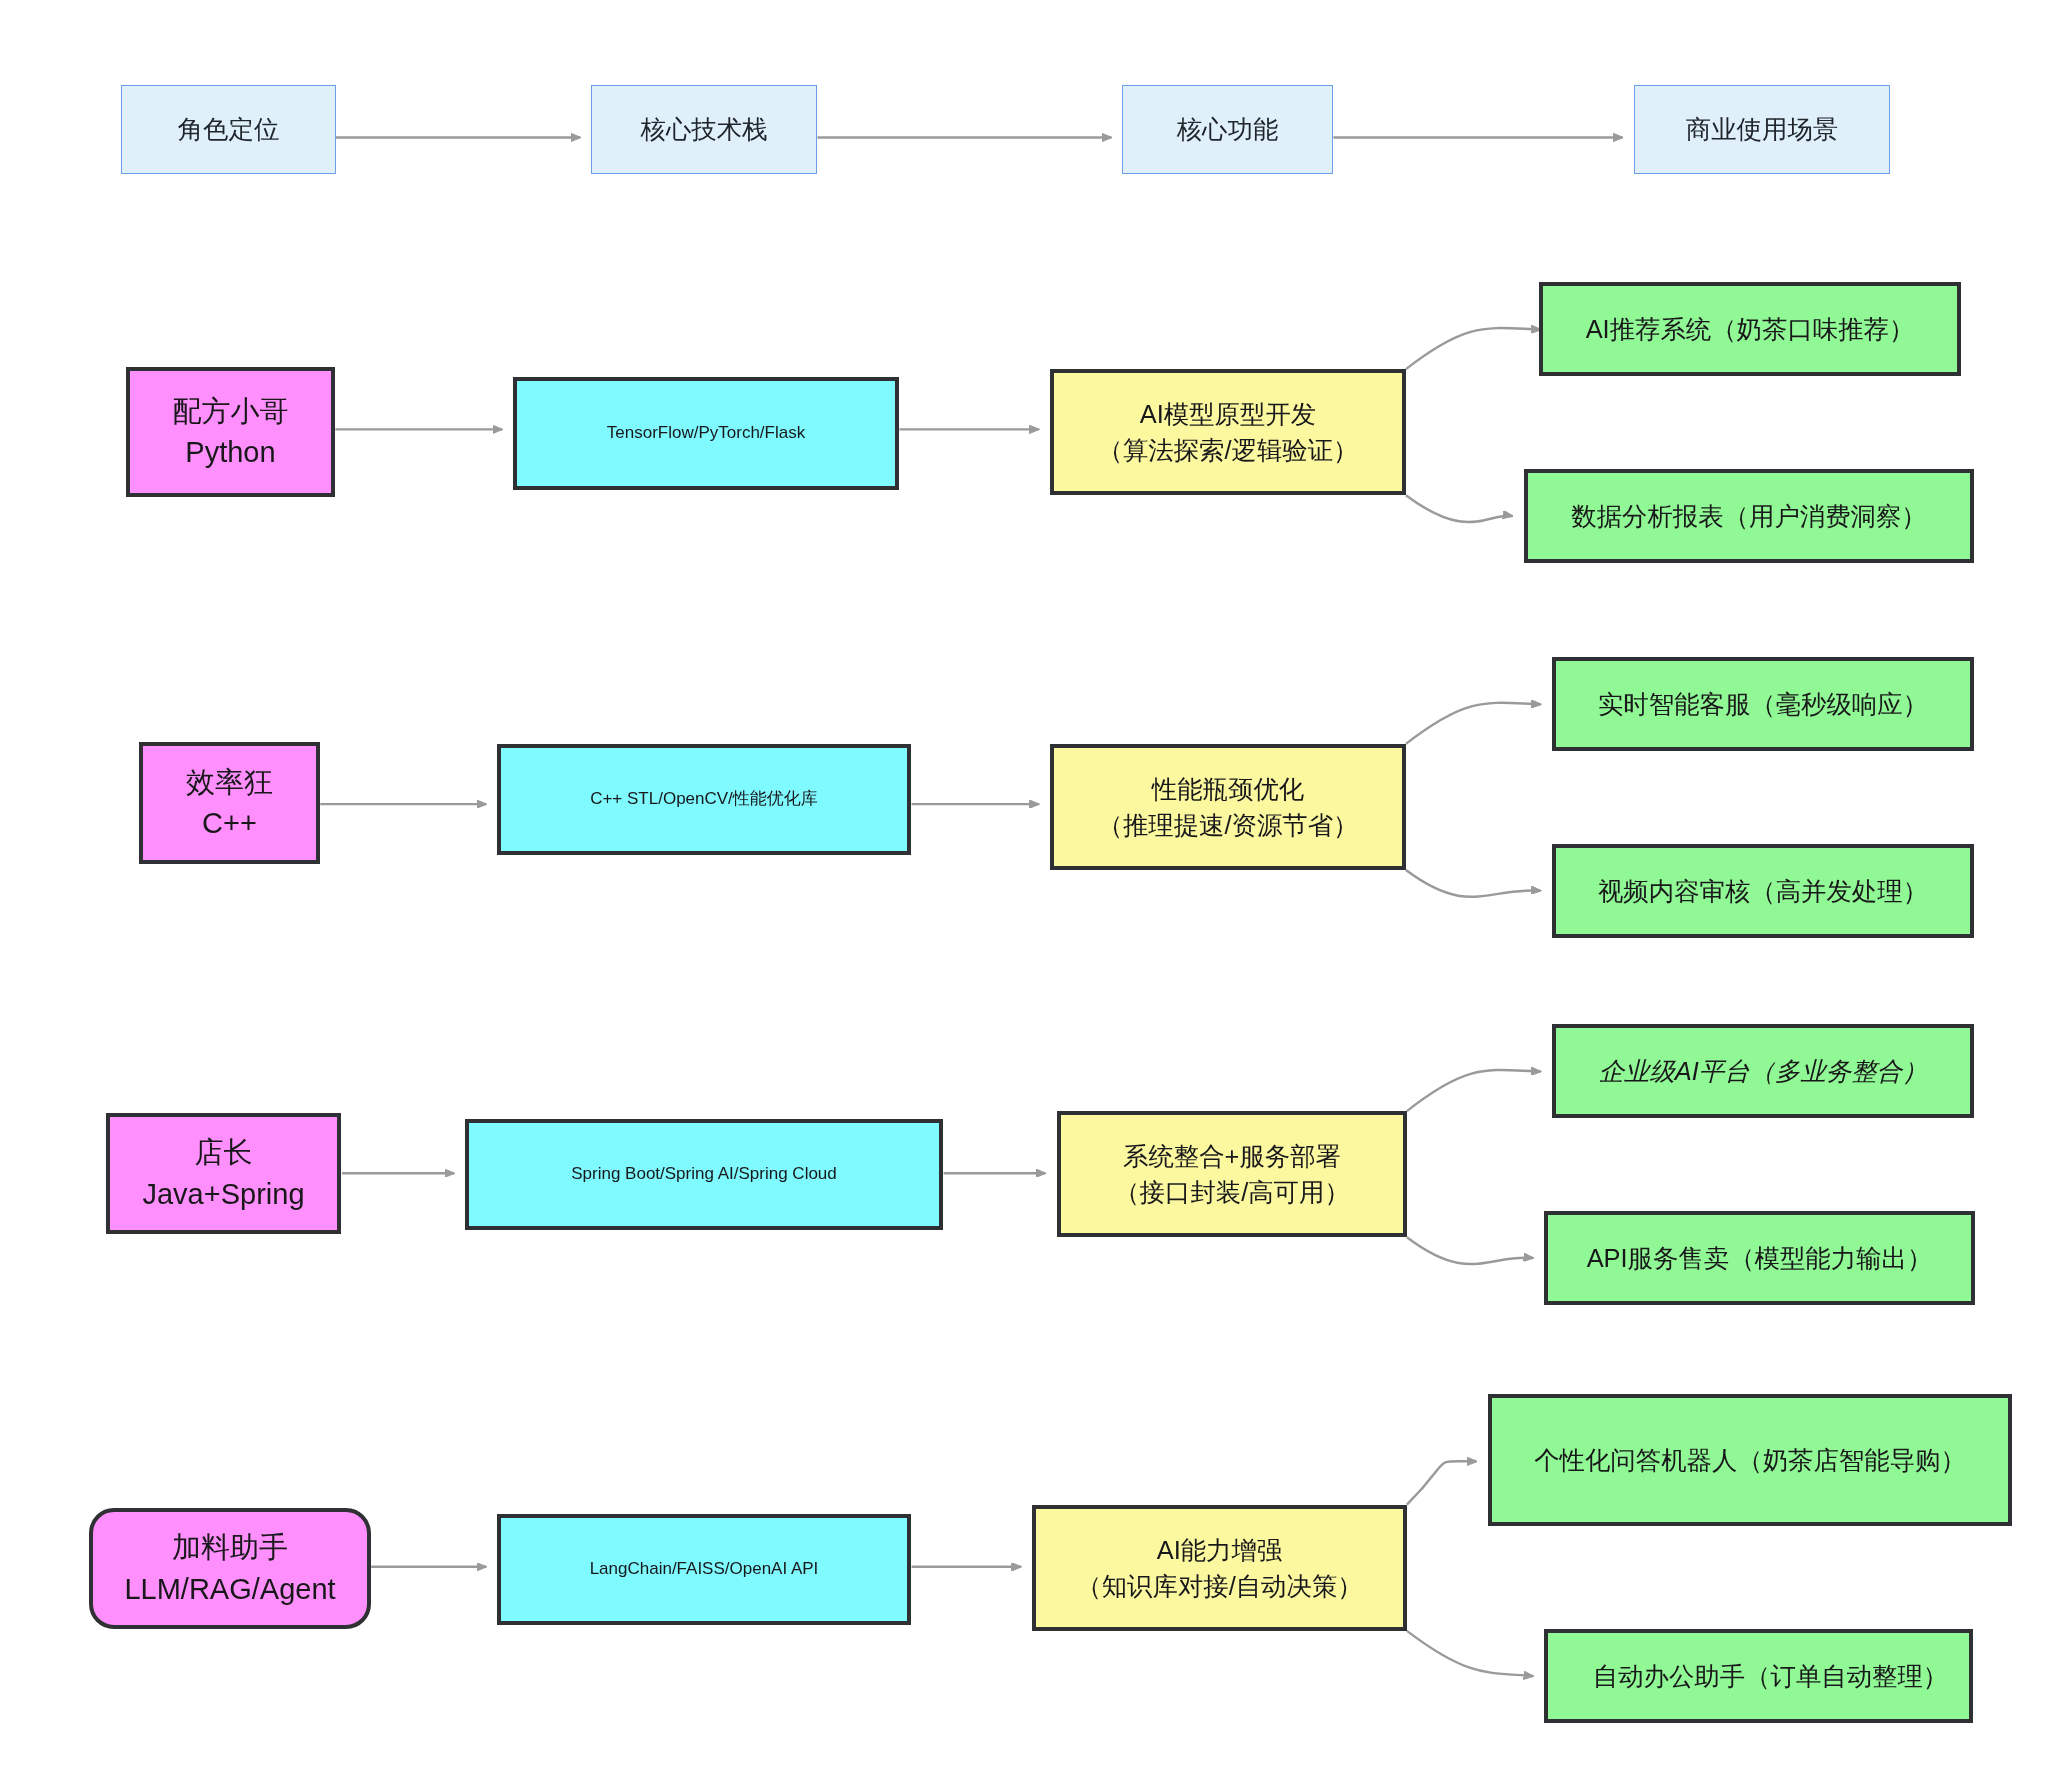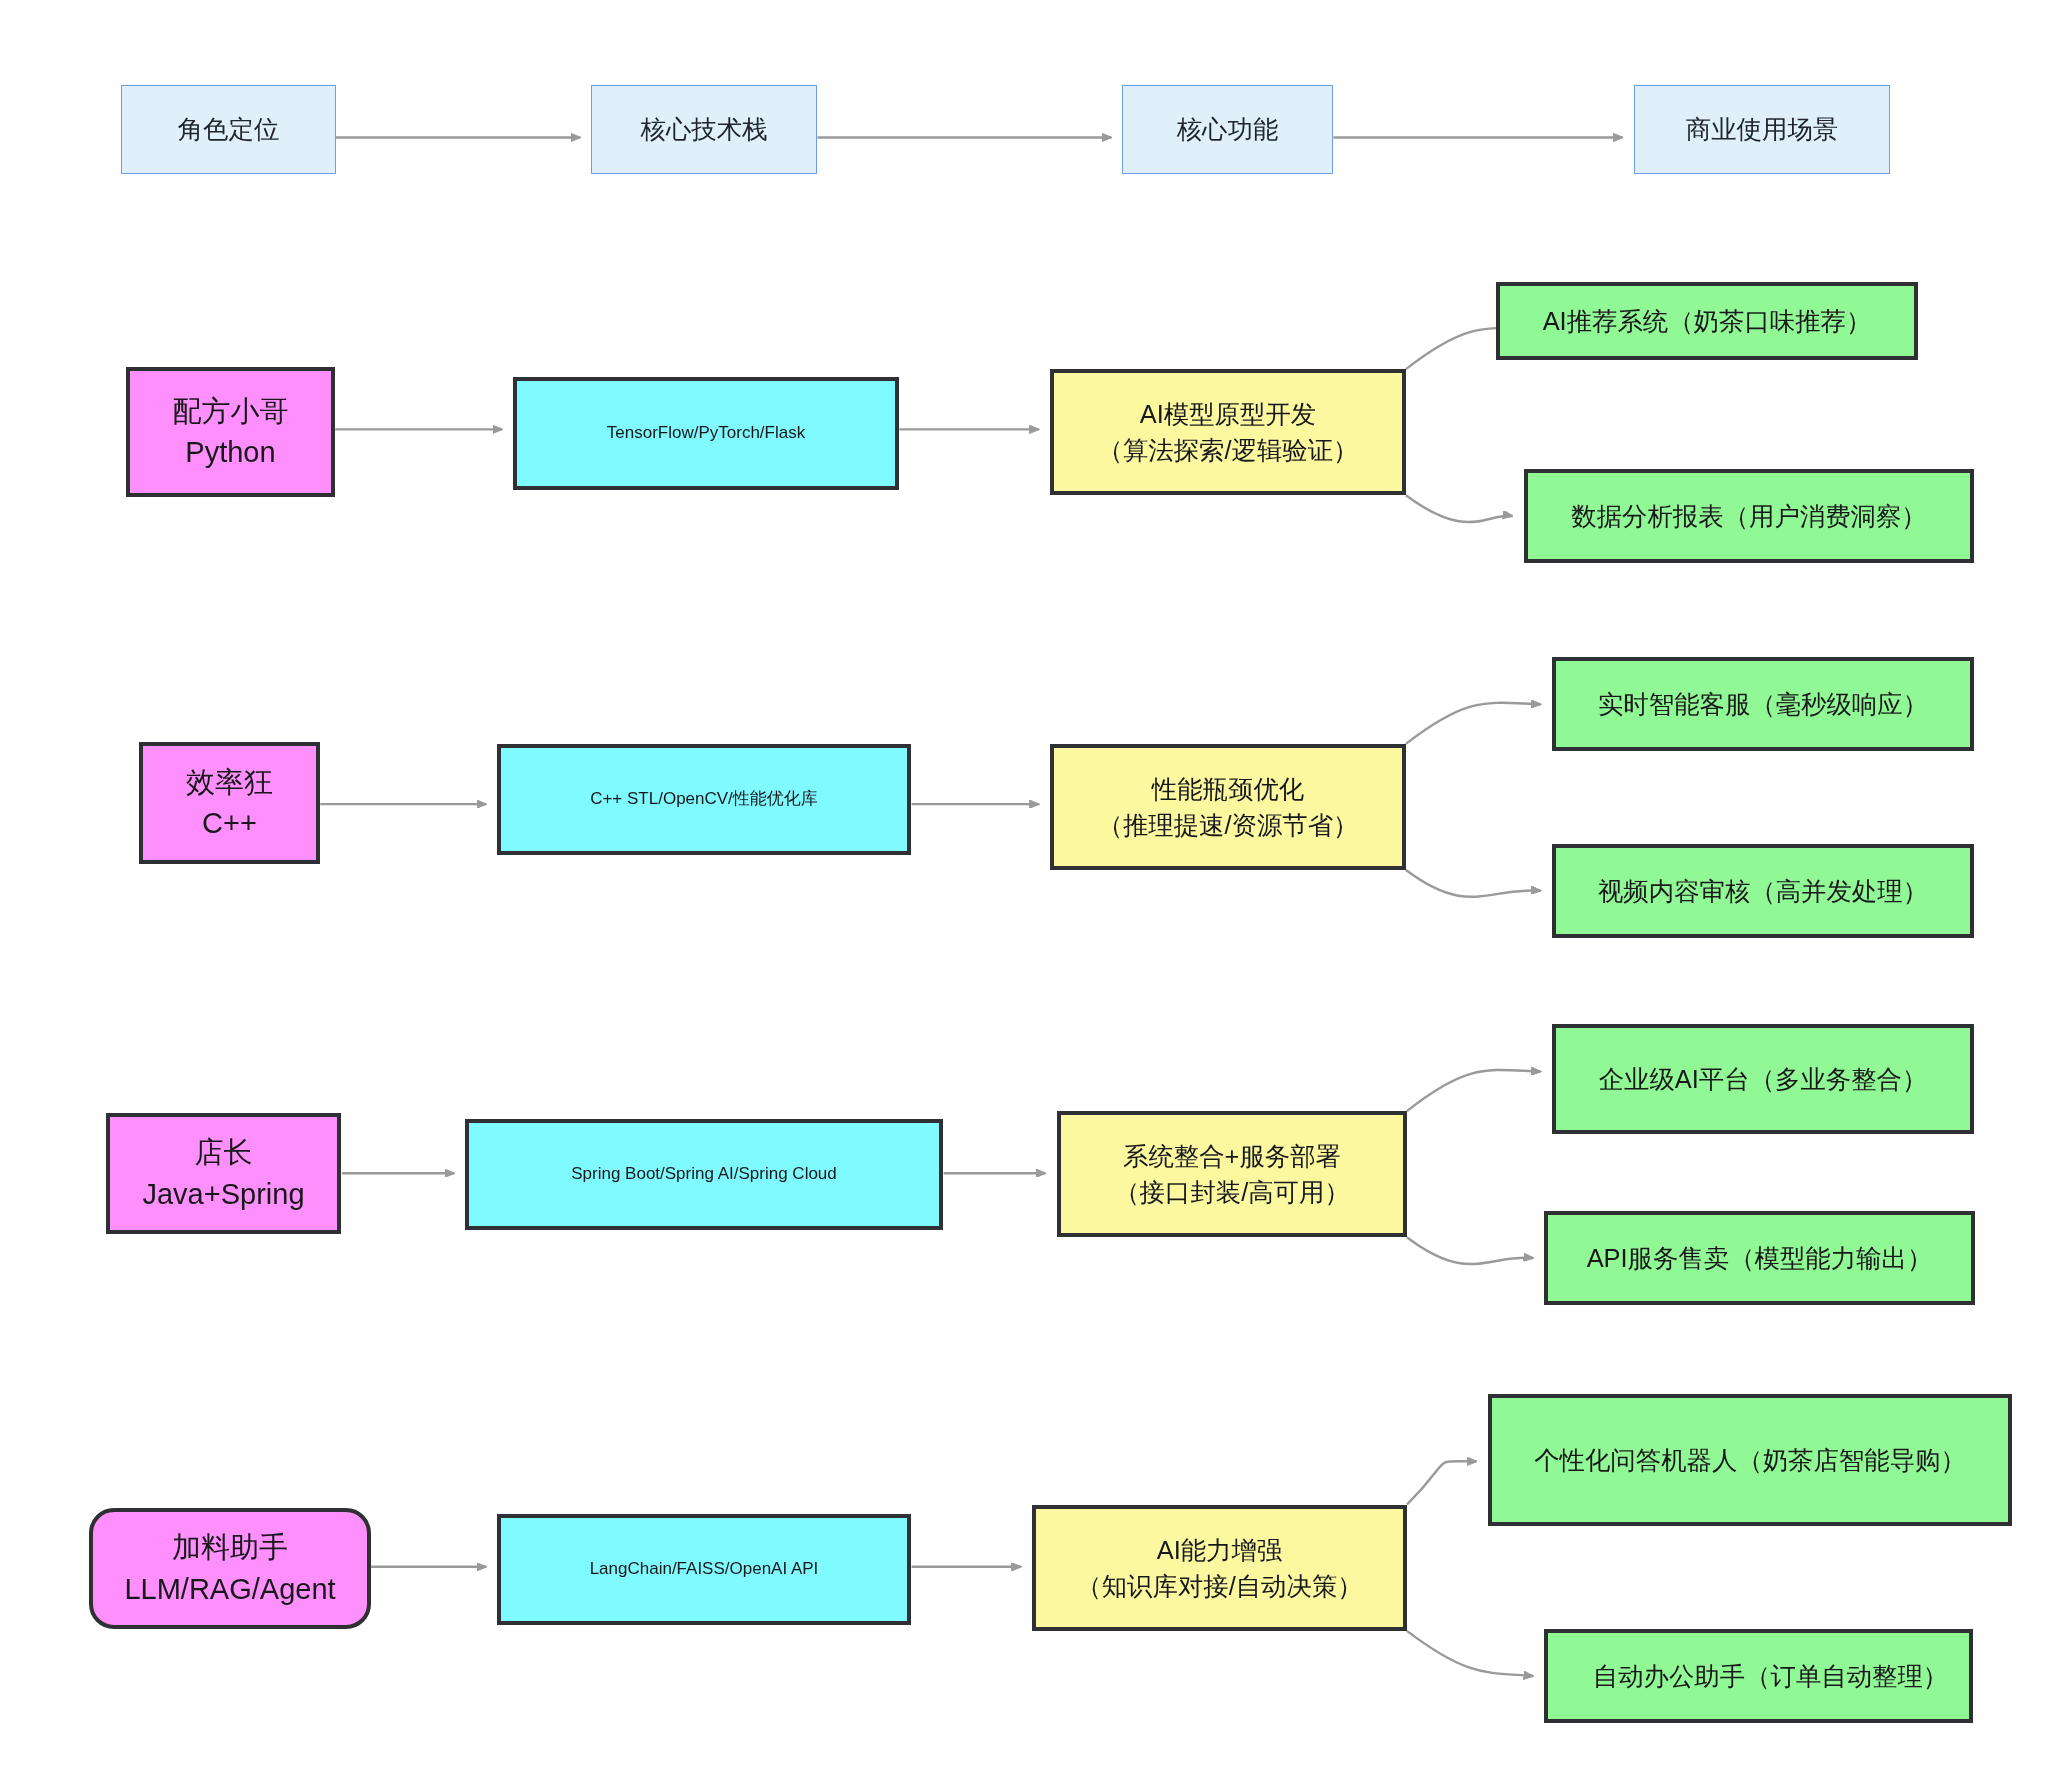--- a/index.html
+++ b/index.html
@@ -132,21 +132,21 @@
     <span class="label">配方小哥
 Python</span>
   </div>
   <div class="node tech" style="left:513px; top:377px; width:386px; height:113px;">
     <span class="label">TensorFlow/PyTorch/Flask</span>
   </div>
   <div class="node capability" style="left:1050px; top:369px; width:356px; height:126px;">
     <span class="label">AI模型原型开发
 （算法探索/逻辑验证）</span>
   </div>
-  <div class="node outcome" style="left:1496px; top:282px; width:422px; height:78px;text-align:right;">
+  <div class="node outcome" style="left:1539px; top:282px; width:422px; height:94px;text-align:right;">
     <span class="label">AI推荐系统（奶茶口味推荐）</span>
   </div>
   <div class="node outcome" style="left:1524px; top:469px; width:450px; height:94px;">
     <span class="label">数据分析报表（用户消费洞察）</span>
   </div>
 
   <div class="node role" style="left:139px; top:742px; width:181px; height:122px;">
     <span class="label">效率狂
 C++</span>
   </div>
@@ -168,21 +168,21 @@
     <span class="label">店长
 Java+Spring</span>
   </div>
   <div class="node tech" style="left:465px; top:1119px; width:478px; height:111px;">
     <span class="label">Spring Boot/Spring AI/Spring Cloud</span>
   </div>
   <div class="node capability" style="left:1057px; top:1111px; width:350px; height:126px;">
     <span class="label">系统整合+服务部署
 （接口封装/高可用）</span>
   </div>
-  <div class="node outcome" style="left:1552px; top:1024px; width:422px; height:110px;">
+  <div class="node outcome" style="left:1552px; top:1024px; width:422px; height:94px;font-style:italic;">
     <span class="label">企业级AI平台（多业务整合）</span>
   </div>
   <div class="node outcome" style="left:1544px; top:1211px; width:431px; height:94px;">
     <span class="label">API服务售卖（模型能力输出）</span>
   </div>
 
   <div class="node role" style="left:89px; top:1508px; width:282px; height:121px;border-radius:25px;">
     <span class="label">加料助手
 LLM/RAG/Agent</span>
   </div>

